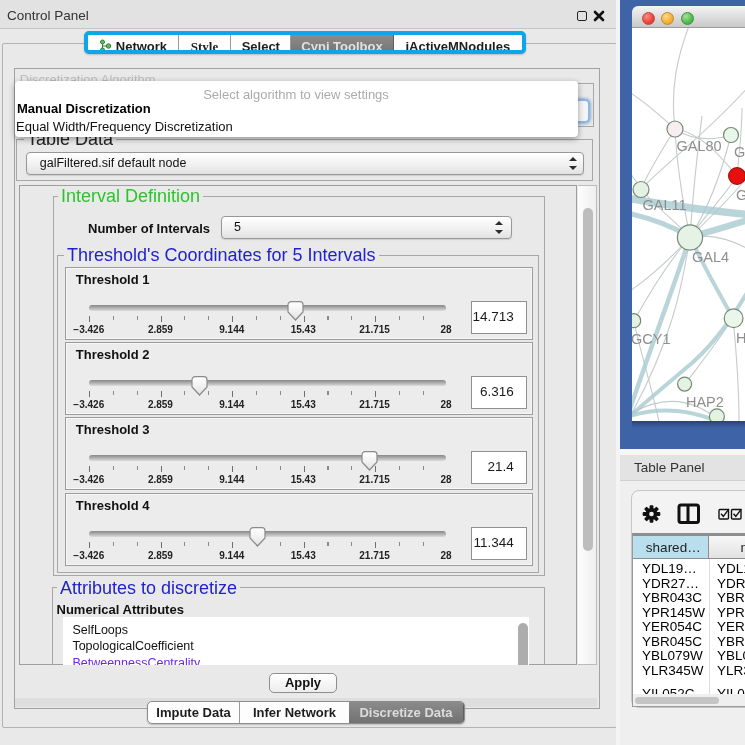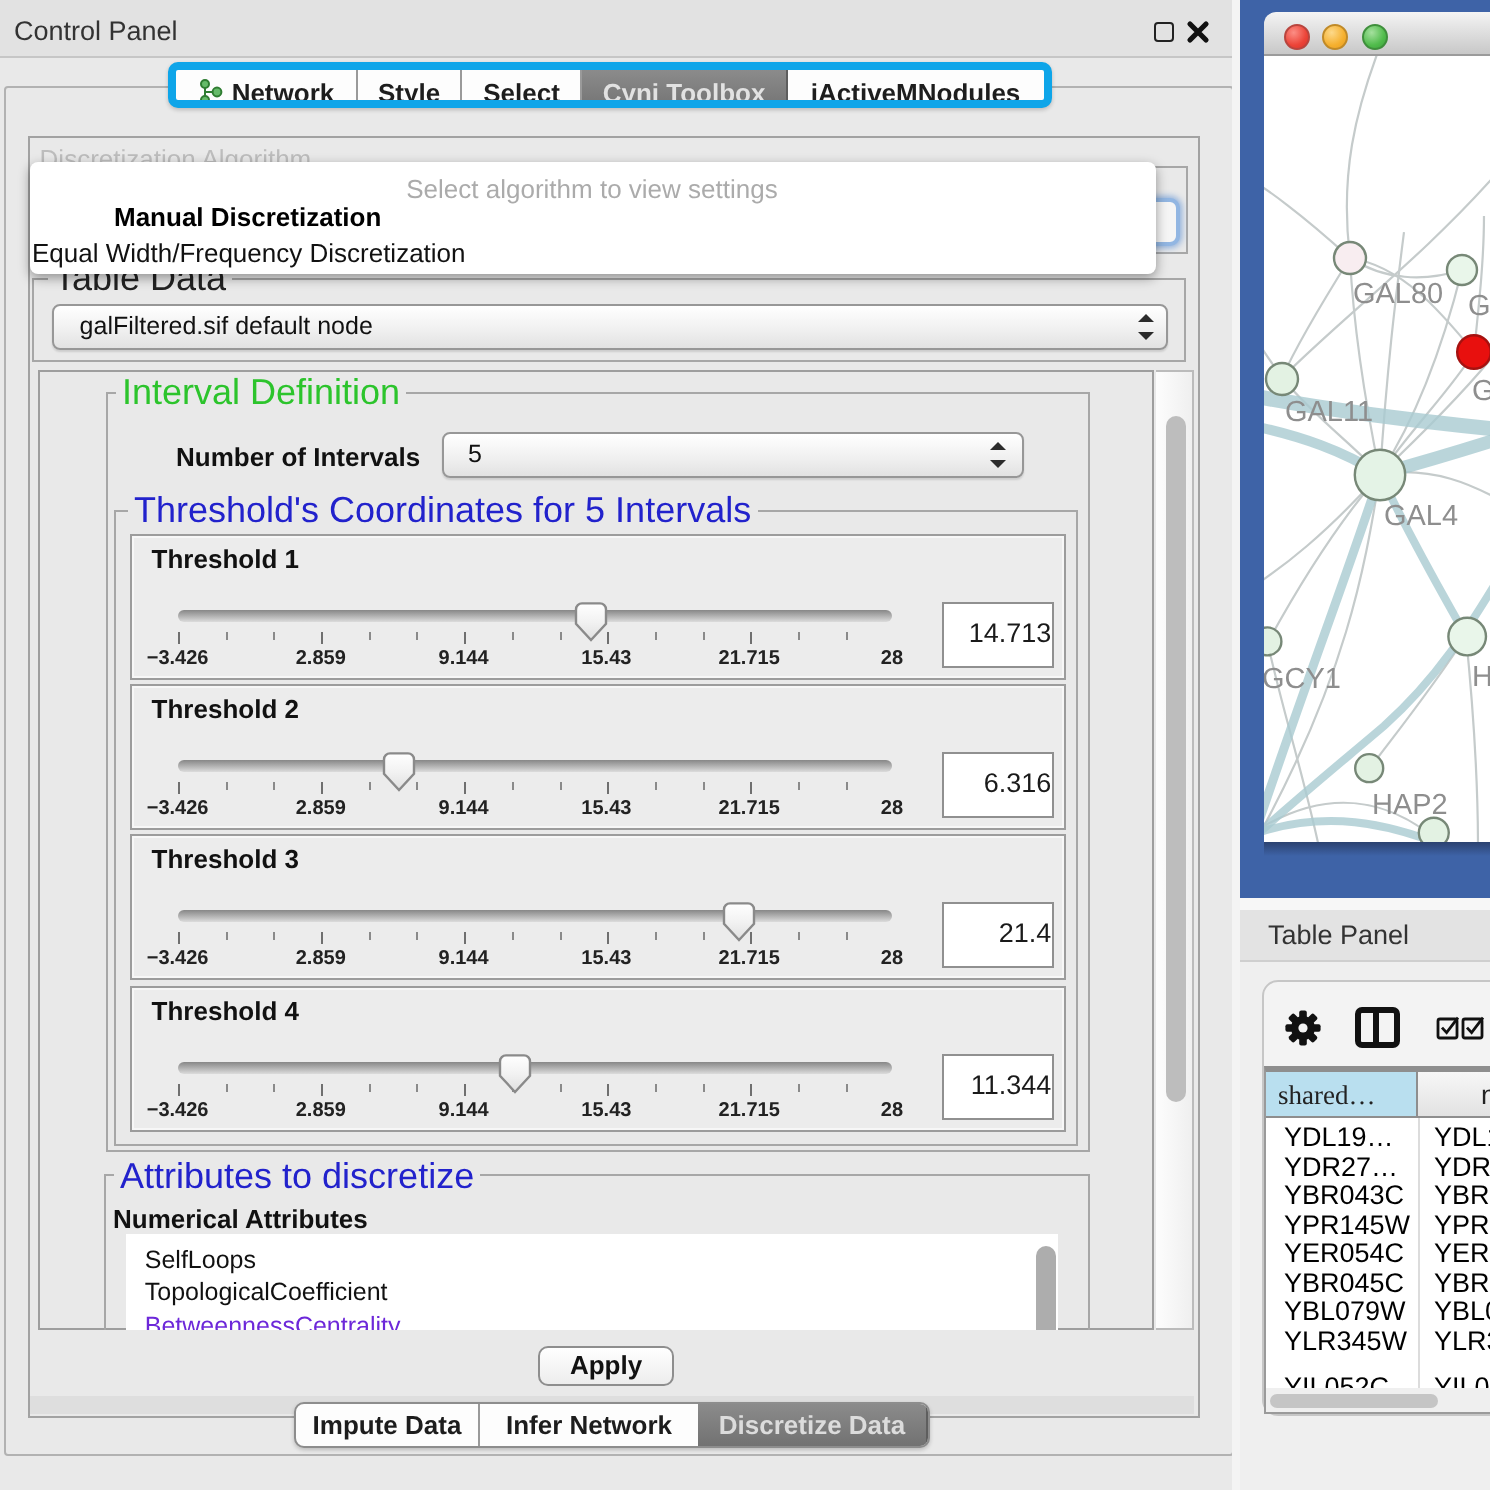--- a/index.html
+++ b/index.html
@@ -16,21 +16,21 @@
  border:1px solid #9C9C9C;box-shadow:inset 0 0 0 1px #F7F7F7;}
 .thr .lbl{position:absolute;left:10px;top:4px;font-size:13px;font-weight:bold;color:#111;}
 .thr .track{position:absolute;left:23px;width:357px;top:37px;height:5.5px;border-radius:3px;
  background:linear-gradient(#878787,#B5B5B5 55%,#DCDCDC);}
 .thr .tick1{position:absolute;left:23px;width:358px;top:48px;height:4px;
  background:repeating-linear-gradient(to right,#8A8A8A 0 1px,transparent 1px 23.85px);}
 .thr .tick2{position:absolute;left:23px;width:358px;top:48px;height:6px;
  background:repeating-linear-gradient(to right,#6F6F6F 0 1px,transparent 1px 71.55px);}
 .thr .vl{position:absolute;top:56px;width:60px;font-size:10px;font-weight:bold;color:#222;text-align:center;}
 .thr .val{position:absolute;left:405.4px;top:32.5px;width:55.5px;height:33.3px;background:#FFF;
- border:1.5px solid #909090;font-size:13.5px;color:#1a1a1a;text-align:right;line-height:30.5px;padding-right:0;box-sizing:border-box;}
+ border:1.5px solid #909090;font-size:13.5px;color:#1a1a1a;text-align:right;line-height:30.5px;padding-right:12px;box-sizing:border-box;}
 .thumb{position:absolute;top:33px;width:17px;height:20px;}
 .seg{height:23.5px;line-height:23.5px;font-size:13px;font-weight:bold;color:#1d1d1d;text-align:center;}
 </style></head>
 <body>
 
 <div class="a" style="left:0;top:0;width:616px;height:745px;background:#E9E9E9;"></div>
 
 <div class="a" style="left:0;top:0;width:616px;height:27.5px;background:#E2E2E2;border-bottom:1px solid #C6C6C6;"></div>
 <div class="a" style="left:7px;top:7.5px;font-size:13.5px;color:#333;">Control Panel</div>
 
@@ -48,34 +48,34 @@
  <div class="seg" style="width:92.6px;border-right:1px solid #9A9A9A;box-sizing:border-box;">
   <svg width="13" height="14" viewBox="0 0 13 14" style="vertical-align:-2px;margin-right:4px;">
         <g stroke="#2F7D32" fill="#66BB6A" stroke-width="1">
           <path d="M3.5 4 L3.5 10" fill="none"></path>
           <path d="M3.5 7 L9.5 7" fill="none"></path>
           <circle cx="3.5" cy="3" r="2"></circle>
           <circle cx="3.5" cy="11" r="2"></circle>
           <circle cx="9.5" cy="7" r="2.2"></circle>
         </g>
       </svg>Network</div>
- <div class="seg" style="width:53.2px;border-right:1px solid #9A9A9A;box-sizing:border-box;">Style</div>
+ <div class="seg" style="width:53.2px;border-right:1px solid #9A9A9A;box-sizing:border-box;font-family:Liberation Serif, serif;">Style</div>
  <div class="seg" style="width:61.4px;border-right:1px solid #9A9A9A;box-sizing:border-box;">Select</div>
  <div class="seg" style="width:104px;background:linear-gradient(#8B8B8B,#6F6F6F);color:#E2E2E2;border-right:1px solid #5E5E5E;box-sizing:border-box;">Cyni Toolbox</div>
  <div class="seg" style="width:130.8px;">jActiveMNodules</div>
 </div>
 
 <div class="tbox" style="left:16px;top:83.4px;width:576px;height:42px;"></div>
 <div class="a" style="left:17.8px;top:71.5px;font-size:13px;color:#BDBDBD;background:#E9E9E9;padding:0 2px;">Discretization Algorithm</div>
 
 <div class="a" style="left:567px;top:98.5px;width:19px;height:20px;border:2px solid #92B6E2;border-radius:5px;background:#F5F5F5;box-shadow:0 0 3px 1px #8FB0DC;"></div>
 
 <div class="a" style="left:15px;top:80.7px;width:562.5px;height:56.3px;background:#FFF;border-radius:4px;box-shadow:0 2px 6px rgba(0,0,0,0.38);z-index:30;"></div>
 <div class="a" style="left:15px;top:86.5px;width:562px;text-align:center;font-size:13px;color:#ABABAB;z-index:31;">Select algorithm to view settings</div>
-<div class="a" style="left:17px;top:100.5px;font-size:13px;font-weight:bold;color:#000;z-index:31;margin-left:40px;">Manual Discretization</div>
+<div class="a" style="left:17px;top:100.5px;font-size:13px;font-weight:bold;color:#000;z-index:31;">Manual Discretization</div>
 <div class="a" style="left:16px;top:118.5px;font-size:13px;color:#111;z-index:31;">Equal Width/Frequency Discretization</div>
 
 <div class="tbox" style="left:16.3px;top:139px;width:574.7px;height:39.5px;"></div>
 <div class="tlab" style="left:24px;top:133px;color:#222;">Table Data</div>
 <div class="combo" style="left:25.8px;top:152.2px;width:556.2px;height:21.3px;">
  <div class="ct" style="left:13px;">galFiltered.sif default node</div>
     <div class="arr" style="right:6px;top:3px;"></div>
 </div>
 
 <div class="a" style="left:19px;top:185px;width:558px;height:480px;border:1px solid #9E9E9E;border-width:1px 1px 1px 1px;background:#E9E9E9;box-sizing:border-box;"></div>
@@ -287,21 +287,21 @@
   <g fill="none" stroke="#111" stroke-width="1.4">
    <rect x="79" y="6.5" width="9.5" height="9.5" rx="1"></rect>
         <path d="M81 10.8 L83.3 13.3 L89 5.8"></path>
    <rect x="91.5" y="6.5" width="9.5" height="9.5" rx="1"></rect>
         <path d="M93.5 10.8 L95.8 13.3 L101.5 5.8"></path>
   </g>
  </g>
 </svg>
 
 <div class="a" style="left:632px;top:532.5px;width:113px;height:174.9px;border:1px solid #9A9A9A;border-top:3px solid #8E8E8E;border-right:none;box-sizing:border-box;background:#FFF;overflow:hidden;">
- <div class="a" style="left:0;top:0;width:75.5px;height:23.8px;background:#B9DFEF;border-right:1px solid #8E8E8E;border-bottom:1px solid #8E8E8E;box-sizing:border-box;font-size:13.5px;color:#222;line-height:23px;padding-left:6px;font-family:Liberation Serif, serif;">shared…</div>
+ <div class="a" style="left:0;top:0;width:75.5px;height:23.8px;background:#B9DFEF;border-right:1px solid #8E8E8E;border-bottom:1px solid #8E8E8E;box-sizing:border-box;font-size:13.5px;color:#222;text-align:center;line-height:23px;padding-left:6px;">shared…</div>
  <div class="a" style="left:75.5px;top:0;width:38px;height:23.8px;background:linear-gradient(#F7F7F7,#E2E2E2);border-bottom:1px solid #8E8E8E;box-sizing:border-box;font-size:13.5px;color:#222;padding-left:32px;line-height:23px;">na</div>
  <div class="a" style="left:76px;top:23.8px;width:1px;height:136px;background:#DCDCDC;"></div>
  <div class="a" style="left:9px;top:26.5px;font-size:13.5px;color:#000;line-height:14.5px;white-space:pre;">YDL19…
 YDR27…
 YBR043C
 YPR145W
 YER054C
 YBR045C
 YBL079W
 YLR345W</div>

